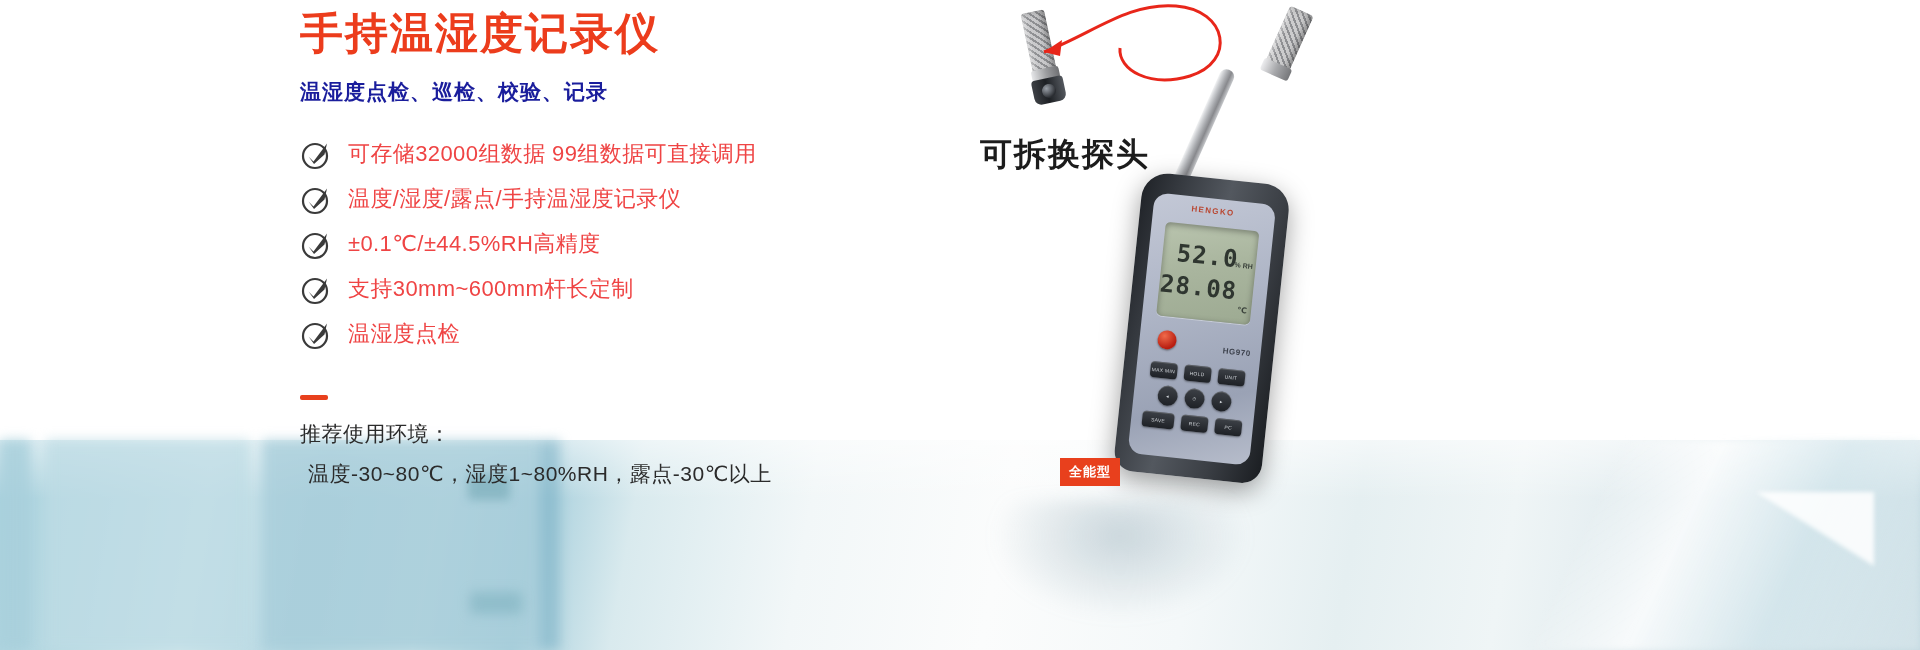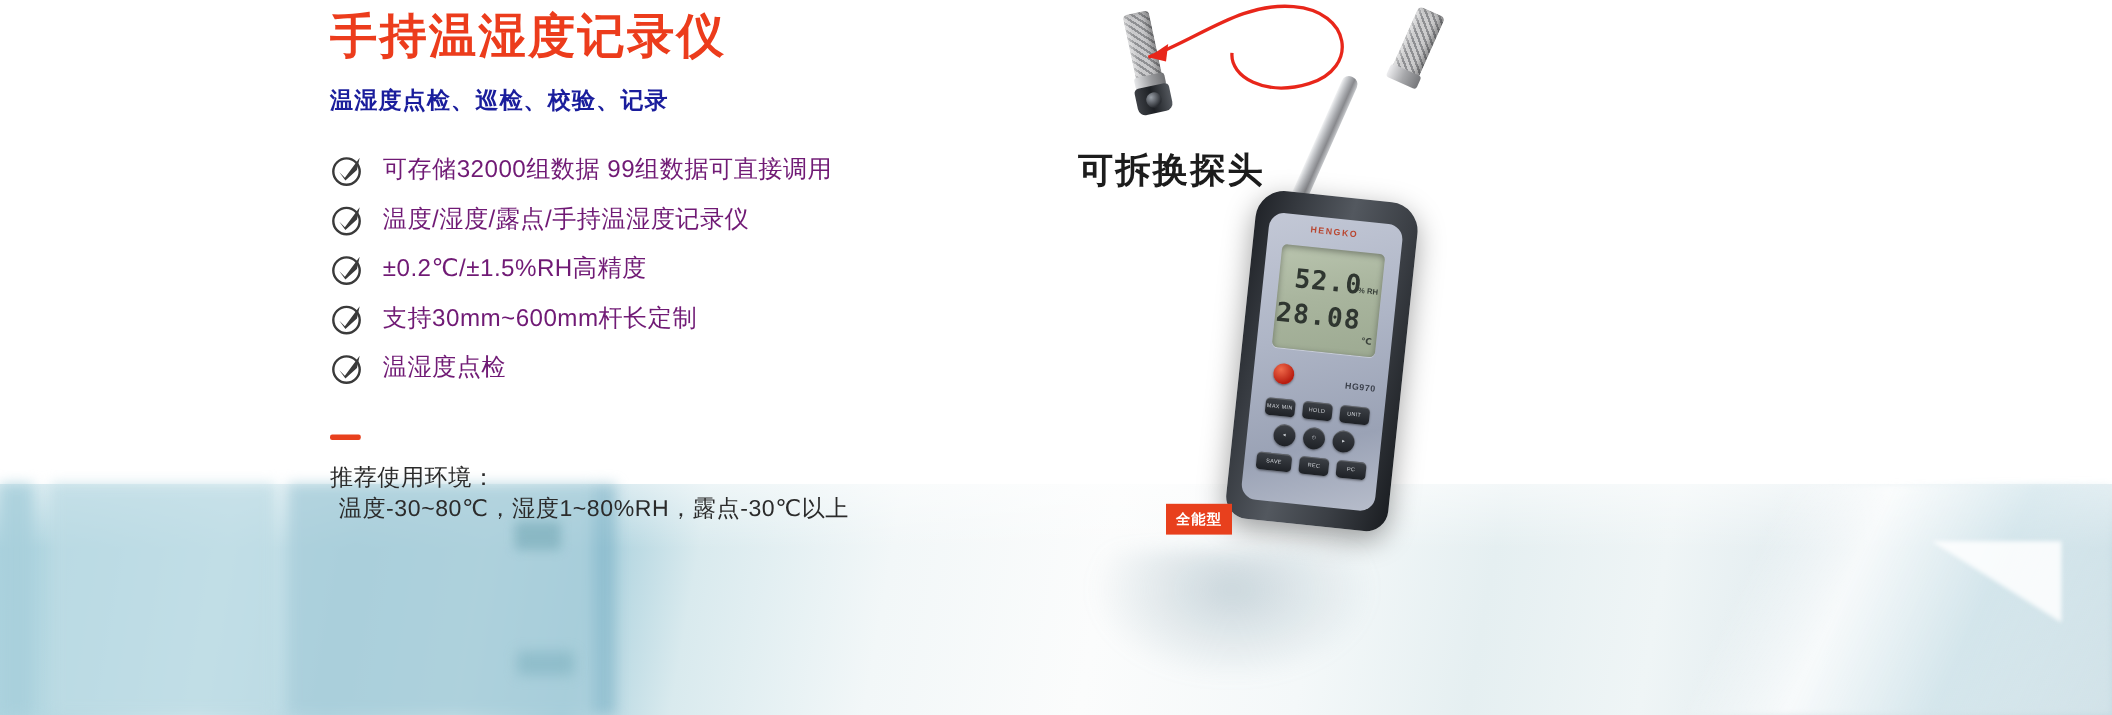--- a/index.html
+++ b/index.html
@@ -68,34 +68,34 @@
     color:#1a1d9c; white-space:nowrap; line-height:1.3;
   }
 
   .features { position:absolute; left:300px; top:131px; }
   .feature {
     display:flex; align-items:center; height:45px; margin-bottom:0px;
   }
   .feature .chk { width:34px; height:34px; flex:0 0 34px; margin-right:14px; position:relative; }
   .feature .chk svg { display:block; }
   .feature .ftxt {
-    font-size:22px; color:#701a75; white-space:nowrap;
+    font-size:22px; color:#ef4444; white-space:nowrap;
     letter-spacing:.4px; font-weight:500;
   }
 
   
   .env-dash {
     position:absolute; left:300px; top:395px; width:28px; height:5px;
     background:#e8401d; border-radius:2px;
   }
   .env {
     position:absolute; left:300px; top:420px;
     color:#2b2b2b; white-space:nowrap;
   }
-  .env-title { font-size:21px; letter-spacing:.5px; }
+  .env-title { font-size:21px; letter-spacing:.5px; margin-bottom:12px; }
   .env-line  { font-size:21px; letter-spacing:.5px; padding-left:8px; }
 
   
   .probe-label {
     position:absolute; left:980px; top:133px;
     font-size:32px; font-weight:bold; color:#1c1c1c; letter-spacing:2px;
     white-space:nowrap;
   }
 
   
@@ -262,21 +262,21 @@
       <span class="ftxt">温度/湿度/露点/手持温湿度记录仪</span>
     </div>
 
     <div class="feature">
       <span class="chk">
         <svg width="34" height="34" viewBox="0 0 34 34">
           <circle cx="15" cy="19" r="12" fill="none" stroke="#3a3a3a" stroke-width="2.2"></circle>
           <path d="M8.5 19.5 L13.5 24.5 L27 6.5 L24.5 17.5 L14 27 Z" fill="#3a3a3a"></path>
         </svg>
       </span>
-      <span class="ftxt">±0.2℃/±1.5%RH高精度</span>
+      <span class="ftxt">±0.1℃/±44.5%RH高精度</span>
     </div>
 
     <div class="feature">
       <span class="chk">
         <svg width="34" height="34" viewBox="0 0 34 34">
           <circle cx="15" cy="19" r="12" fill="none" stroke="#3a3a3a" stroke-width="2.2"></circle>
           <path d="M8.5 19.5 L13.5 24.5 L27 6.5 L24.5 17.5 L14 27 Z" fill="#3a3a3a"></path>
         </svg>
       </span>
       <span class="ftxt">支持30mm~600mm杆长定制</span>

